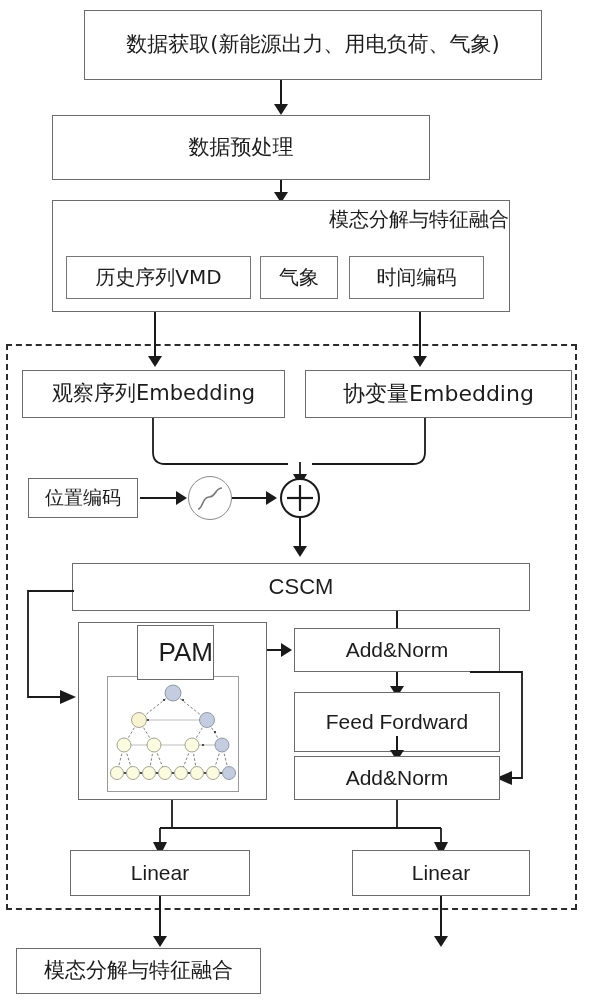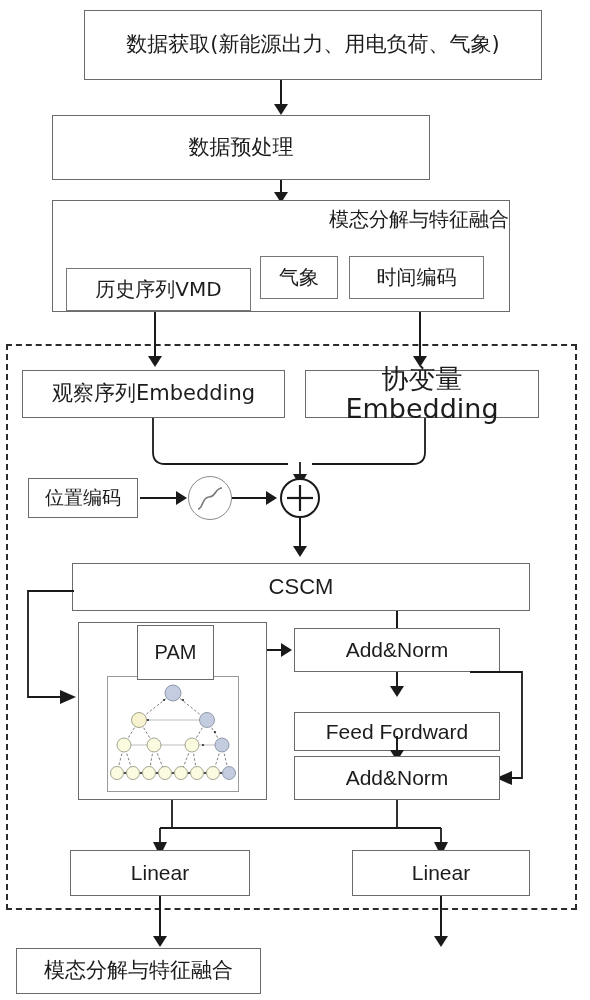--- a/index.html
+++ b/index.html
@@ -113,21 +113,21 @@
   <div class="box cn" style="left:52px; top:115px; width:378px; height:65px; font-size:21px;">
     <span>数据预处理</span>
   </div>
 
   <div class="vline" style="left:280px; top:180px; width:2px; height:20px;"></div>
   <div class="arrowhead arrow-down" style="left:274px; top:192px;"></div>
 
   <div class="box" style="left:52px; top:200px; width:458px; height:112px; display:block;">
     <div class="cn" style="position:absolute; left:0; top:7px; width:100%; text-align:right; font-size:20px;">模态分解与特征融合</div>
 
-    <div class="box thin cn" style="left:13px; top:67px; width:185px; height:43px; font-size:20px;">
+    <div class="box thin cn" style="left:13px; top:55px; width:185px; height:43px; font-size:20px;">
       <span>历史序列VMD</span>
     </div>
 
     <div class="box thin cn" style="left:296px; top:55px; width:135px; height:43px; font-size:20px;">
       <span>时间编码</span>
     </div>
 
     <div class="box thin cn" style="left:207px; top:55px; width:78px; height:43px; font-size:20px;">
       <span>气象</span>
     </div>
@@ -136,21 +136,21 @@
   <div class="vline" style="left:154px; top:312px; width:2px; height:50px;"></div>
   <div class="arrowhead arrow-down" style="left:148px; top:356px;"></div>
 
   <div class="vline" style="left:419px; top:312px; width:2px; height:50px;"></div>
   <div class="arrowhead arrow-down" style="left:413px; top:356px;"></div>
 
   <div class="box cn" style="left:22px; top:370px; width:263px; height:48px; font-size:21px;text-align:right;">
     <span>观察序列Embedding</span>
   </div>
 
-  <div class="box cn" style="left:305px; top:370px; width:234px; height:48px; font-size:27px;">
+  <div class="box cn" style="left:305px; top:370px; width:267px; height:48px; font-size:22px;">
     <span>协变量Embedding</span>
   </div>
 
   <svg class="svg-layer" viewBox="0 0 590 1000">
     <path d="M 153 418 L 153 452 Q 153 464 165 464 L 288 464" fill="none" stroke="#1a1a1a" stroke-width="1.8"></path>
     <path d="M 425 418 L 425 452 Q 425 464 413 464 L 312 464" fill="none" stroke="#1a1a1a" stroke-width="1.8"></path>
     <line x1="300" y1="462" x2="300" y2="478" stroke="#1a1a1a" stroke-width="1.8"></line>
     <polygon points="293,474 307,474 300,486" fill="#1a1a1a"></polygon>
   </svg>
 
@@ -187,21 +187,21 @@
   <svg class="svg-layer" viewBox="0 0 590 1000">
     <path d="M 74 591 L 28 591 L 28 697 L 62 697" fill="none" stroke="#1a1a1a" stroke-width="1.8"></path>
     <polygon points="60,690 60,704 76,697" fill="#1a1a1a"></polygon>
   </svg>
 
   <div class="vline" style="left:396px; top:611px; width:2px; height:22px;"></div>
   <div class="arrowhead arrow-down" style="left:390px; top:628px;"></div>
 
   <div class="box" style="left:78px; top:622px; width:189px; height:178px; display:block;"></div>
 
-  <div class="box en" style="left:137px; top:625px; width:77px; height:55px; font-size:20px; z-index:4;">
+  <div class="box en" style="left:137px; top:625px; width:77px; height:55px; font-size:26px; z-index:4;justify-content:flex-end;">
     <span>PAM</span>
   </div>
 
   <div class="pyramid-frame" style="left:107px; top:676px; width:132px; height:116px; z-index:3;">
     <svg width="130" height="114" viewBox="0 0 130 114">
 
       <g stroke="#6f6f6f" stroke-width="0.9" fill="none" stroke-dasharray="2.5,2">
 
         <line x1="65" y1="16" x2="31" y2="43"></line>
         <line x1="65" y1="16" x2="99" y2="43"></line>
@@ -275,21 +275,21 @@
   </div>
 
   <div class="vline" style="left:396px; top:672px; width:2px; height:20px;"></div>
   <div class="arrowhead arrow-down" style="left:390px; top:686px;"></div>
 
   <svg class="svg-layer" viewBox="0 0 590 1000">
     <path d="M 470 672 L 522 672 L 522 778 L 510 778" fill="none" stroke="#1a1a1a" stroke-width="1.8"></path>
     <polygon points="512,771 512,785 496,778" fill="#1a1a1a"></polygon>
   </svg>
 
-  <div class="box en" style="left:294px; top:712px; width:206px; height:39px; font-size:21px;">
+  <div class="box en" style="left:294px; top:692px; width:206px; height:60px; font-size:21px;">
     <span>Feed Fordward</span>
   </div>
 
   <div class="vline" style="left:396px; top:736px; width:2px; height:20px;"></div>
   <div class="arrowhead arrow-down" style="left:390px; top:750px;"></div>
 
   <div class="box en" style="left:294px; top:756px; width:206px; height:44px; font-size:21px;">
     <span>Add&amp;Norm</span>
   </div>
 

